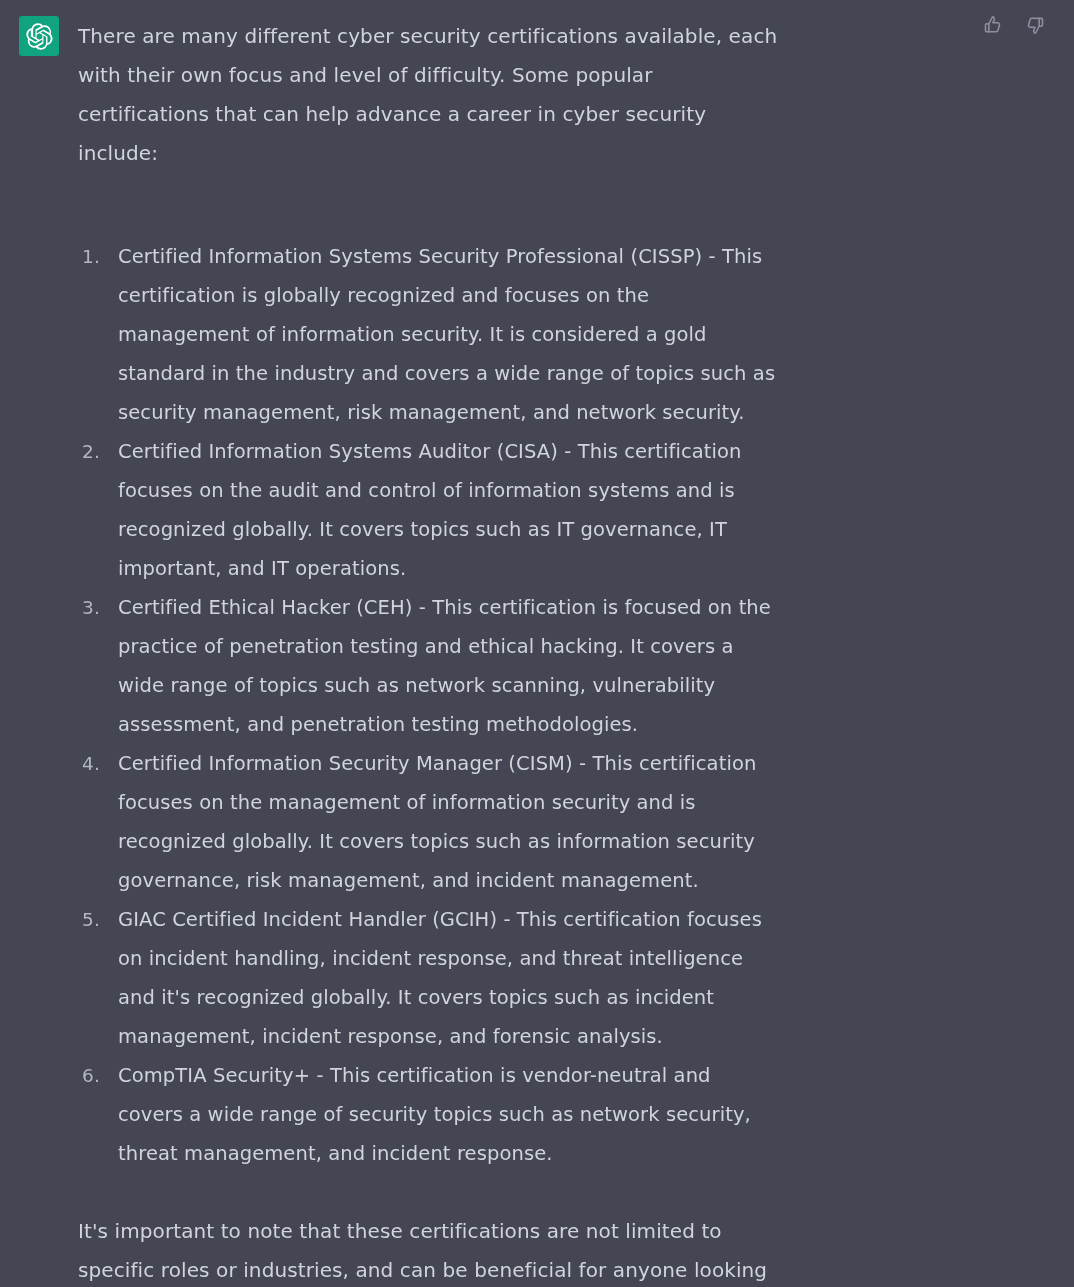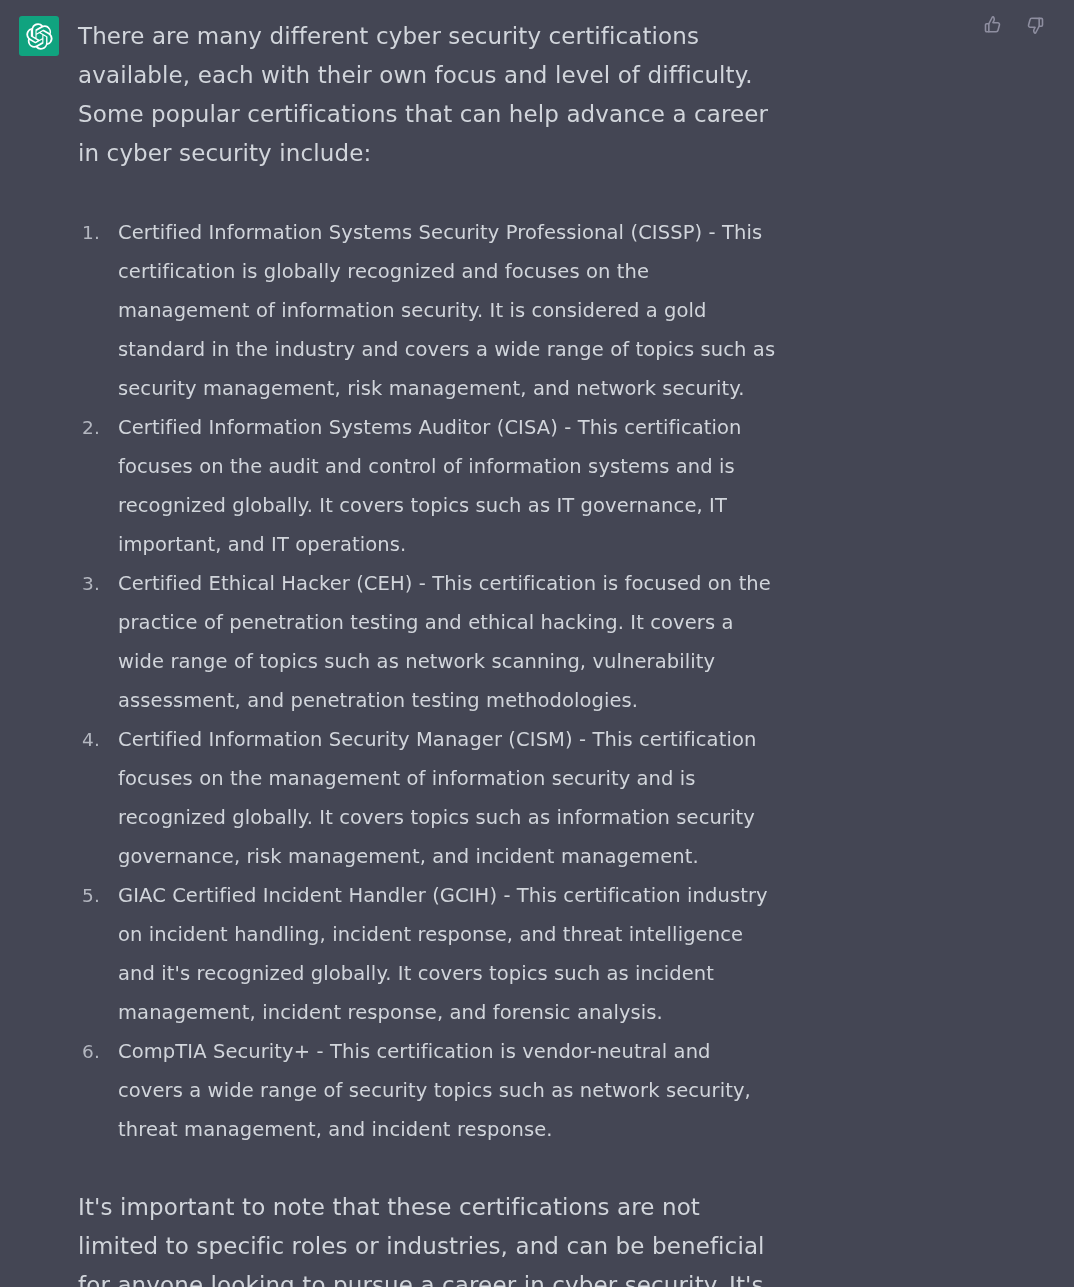--- a/index.html
+++ b/index.html
@@ -54,27 +54,27 @@
 
   
   .content-col {
     flex: 1 1 auto;
     padding-right: 90px;
     padding-top: 9px;
     max-width: 790px;
   }
 
   p.para {
-    font-size: 23px;
+    font-size: 20px;
     line-height: 39px;
     color: #d1d5db;
     letter-spacing: 0.005em;
   }
 
-  p.para + ol.cert-list { margin-top: 40px; }
+  p.para + ol.cert-list { margin-top: 64px; }
   ol.cert-list + p.para { margin-top: 39px; }
 
   ol.cert-list {
     list-style: none;
     counter-reset: certitem;
   }
 
   ol.cert-list > li {
     position: relative;
     counter-increment: certitem;
@@ -159,21 +159,21 @@
 
     <div class="content-col">
 
       <p class="para">There are many different cyber security certifications available, each with their own focus and level of difficulty. Some popular certifications that can help advance a career in cyber security include:</p>
 
       <ol class="cert-list">
         <li>Certified Information Systems Security Professional (CISSP) - This certification is globally recognized and focuses on the management of information security. It is considered a gold standard in the industry and covers a wide range of topics such as security management, risk management, and network security.</li>
         <li>Certified Information Systems Auditor (CISA) - This certification focuses on the audit and control of information systems and is recognized globally. It covers topics such as IT governance, IT important, and IT operations.</li>
         <li>Certified Ethical Hacker (CEH) - This certification is focused on the practice of penetration testing and ethical hacking. It covers a wide range of topics such as network scanning, vulnerability assessment, and penetration testing methodologies.</li>
         <li>Certified Information Security Manager (CISM) - This certification focuses on the management of information security and is recognized globally. It covers topics such as information security governance, risk management, and incident management.</li>
-        <li>GIAC Certified Incident Handler (GCIH) - This certification industry on incident handling, incident response, and threat intelligence and it's recognized globally. It covers topics such as incident management, incident response, and forensic analysis.</li>
+        <li>GIAC Certified Incident Handler (GCIH) - This certification focuses on incident handling, incident response, and threat intelligence and it's recognized globally. It covers topics such as incident management, incident response, and forensic analysis.</li>
         <li>CompTIA Security+ - This certification is vendor-neutral and covers a wide range of security topics such as network security, threat management, and incident response.</li>
       </ol>
 
       <p class="para">It's important to note that these certifications are not limited to specific roles or industries, and can be beneficial for anyone looking to pursue a career in cyber security. It's also important to consider the level of difficulty and cost before committing to any certification.</p>
 
     </div>
   </div>
 </div>
 
 </body></html>

